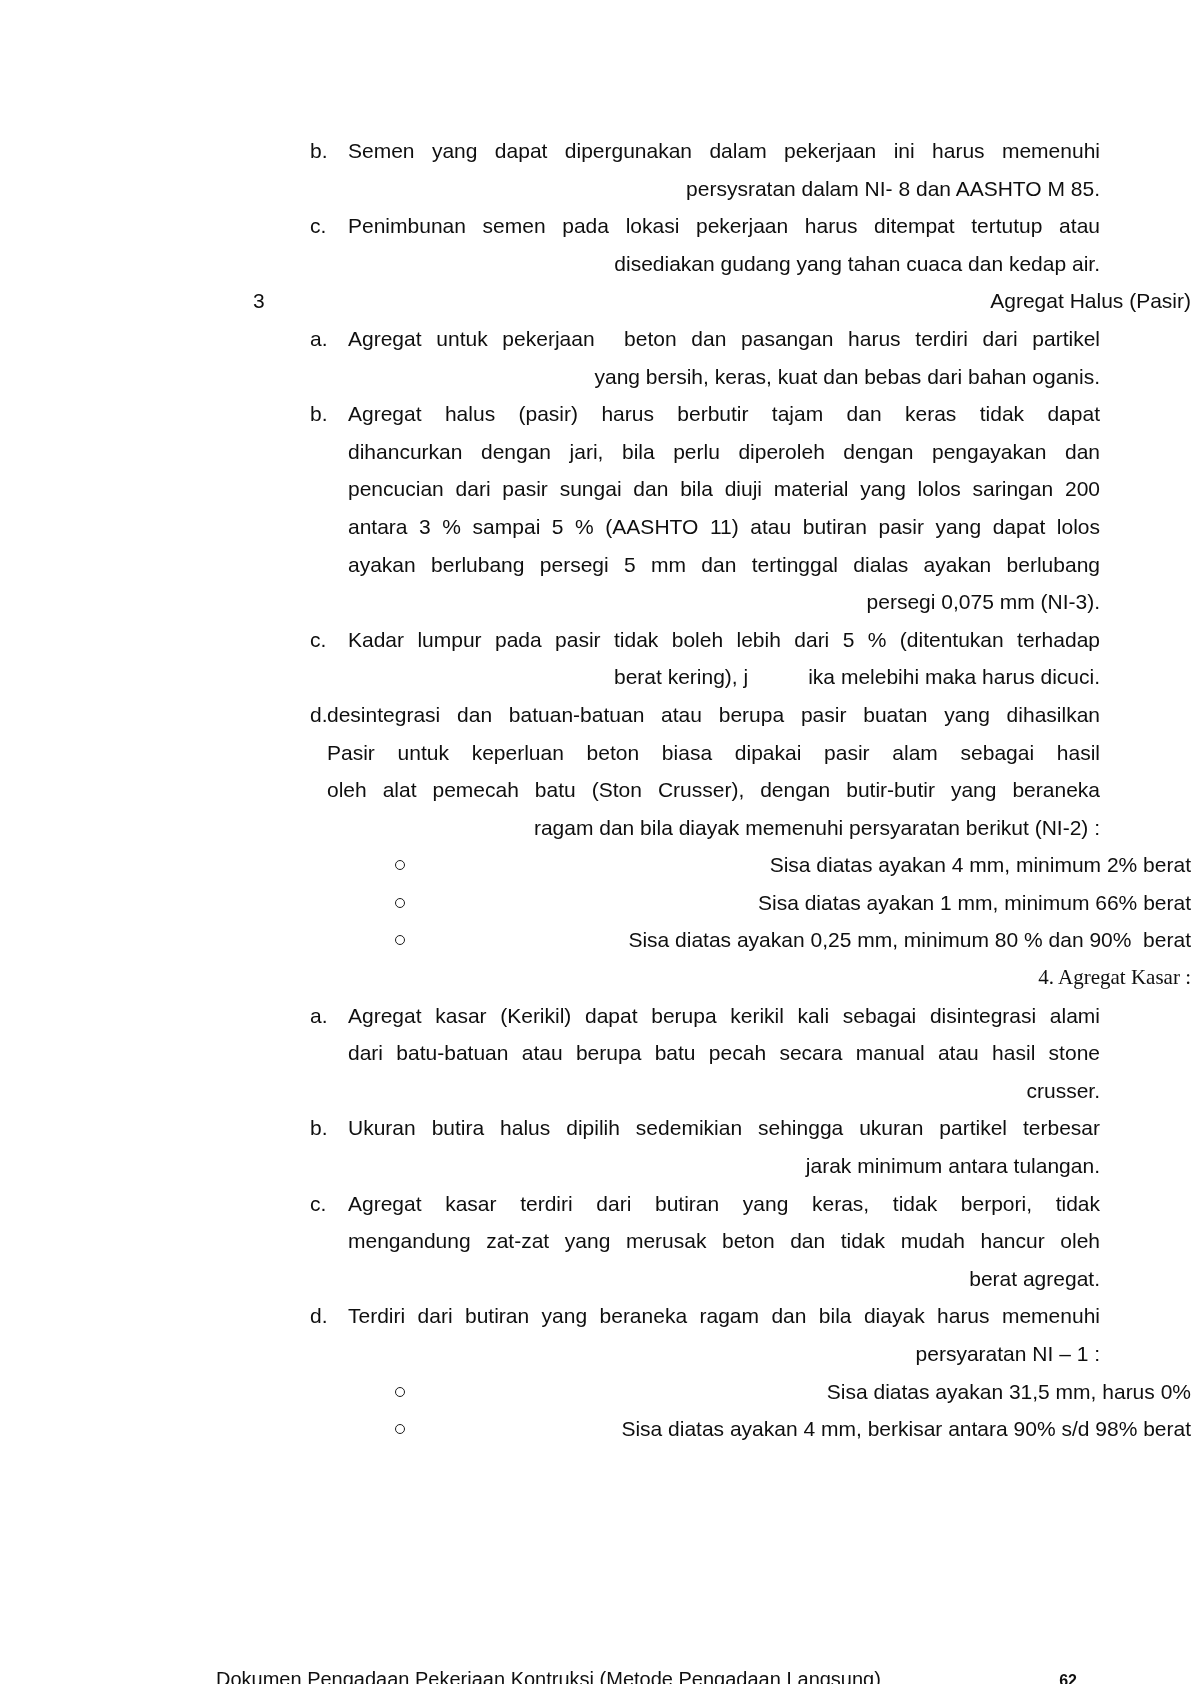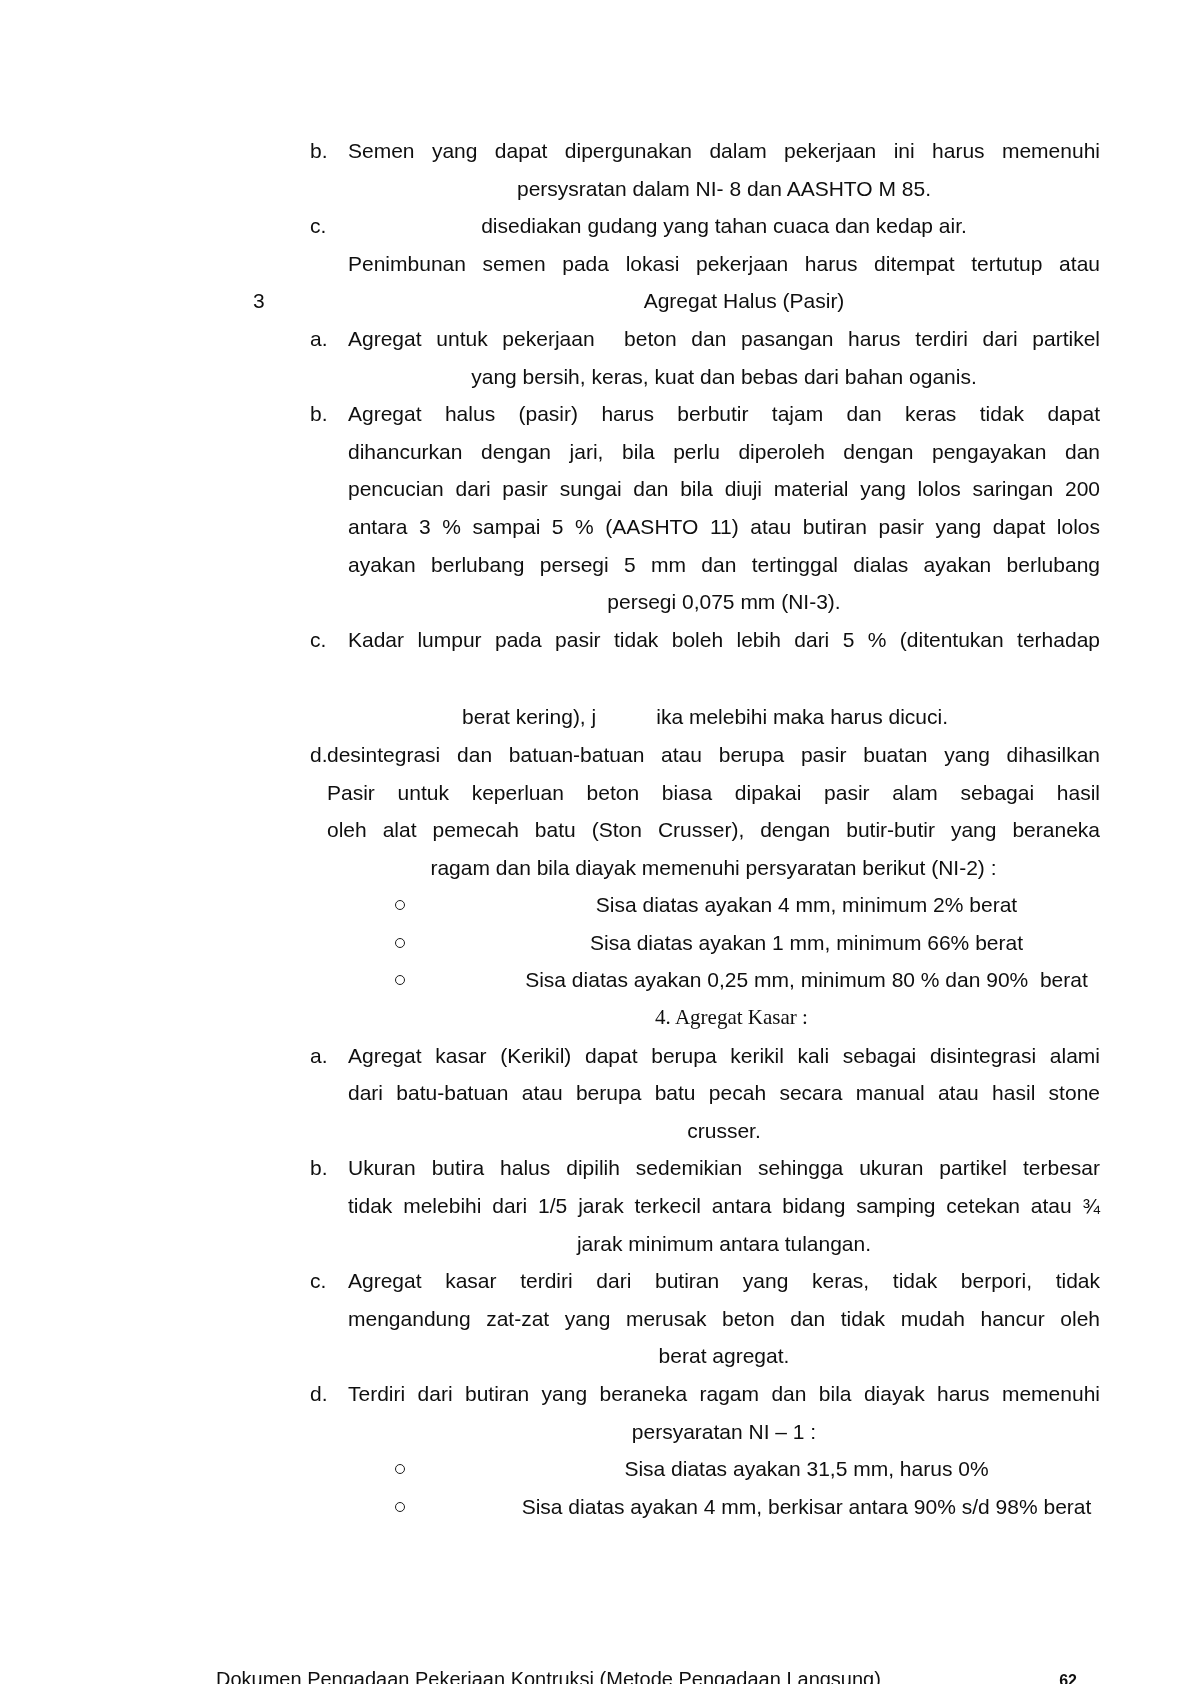--- a/index.html
+++ b/index.html
@@ -19,23 +19,23 @@
   .item.top{margin-left:253px;}
   .item.top .body{padding-left:44px;}
   .item.top4{margin-left:272px;font-family:Liberation Serif, serif;}
   .item.bullet{margin-left:393px;}
   .item.bullet .body{padding-left:29px;}
   .bullet-circle{
     position:absolute;left:2px;top:14px;
     width:10px;height:10px;box-sizing:border-box;
     border:1.6px solid #1c1c1c;border-radius:50%;
   }
-  .line{text-align:center;white-space:normal;}
+  .line{text-align:right;white-space:normal;}
   .line.j{text-align:justify;text-align-last:justify;text-justify:inter-word;}
-  .line.outdent{margin-left:-38px;margin-top:40px;}
+  .line.outdent{margin-left:-38px;}
   .gap{display:inline-block;height:1px;}
   .footer{
     position:absolute;top:1664px;left:216px;width:861px;
     display:flex;justify-content:space-between;align-items:baseline;
     font-size:20px;line-height:30px;
   }
   .footer .page-num{font-weight:bold;font-size:16px;}
 </style>
 </head>
 <body>
@@ -45,22 +45,22 @@
       <div class="item sub">
         <span class="marker">b.</span>
         <div class="body">
           <div class="line j">Semen yang dapat dipergunakan dalam pekerjaan ini harus memenuhi</div>
           <div class="line">persysratan dalam NI- 8 dan AASHTO M 85.</div>
         </div>
       </div>
       <div class="item sub">
         <span class="marker">c.</span>
         <div class="body">
+          <div class="line j">Penimbunan semen pada lokasi pekerjaan harus ditempat tertutup atau</div>
           <div class="line">disediakan gudang yang tahan cuaca dan kedap air.</div>
-          <div class="line j">Penimbunan semen pada lokasi pekerjaan harus ditempat tertutup atau</div>
         </div>
       </div>
       <div class="item top">
         <span class="marker">3</span>
         <div class="body">
           <div class="line">Agregat Halus (Pasir)</div>
         </div>
       </div>
       <div class="item sub">
         <span class="marker">a.</span>
@@ -124,21 +124,20 @@
         <div class="body">
           <div class="line j">Agregat kasar (Kerikil) dapat berupa kerikil kali sebagai disintegrasi alami</div>
           <div class="line j">dari batu-batuan atau berupa batu pecah secara manual atau hasil stone</div>
           <div class="line">crusser.</div>
         </div>
       </div>
       <div class="item sub">
         <span class="marker">b.</span>
         <div class="body">
           <div class="line j">Ukuran butira halus dipilih sedemikian sehingga ukuran partikel terbesar</div>
-          <div class="line j">tidak melebihi dari 1/5 jarak terkecil antara bidang samping cetekan atau ¾</div>
           <div class="line">jarak minimum antara tulangan.</div>
         </div>
       </div>
       <div class="item sub">
         <span class="marker">c.</span>
         <div class="body">
           <div class="line j">Agregat kasar terdiri dari butiran yang keras, tidak berpori, tidak</div>
           <div class="line j">mengandung zat-zat yang merusak beton dan tidak mudah hancur oleh</div>
           <div class="line">berat agregat.</div>
         </div>

